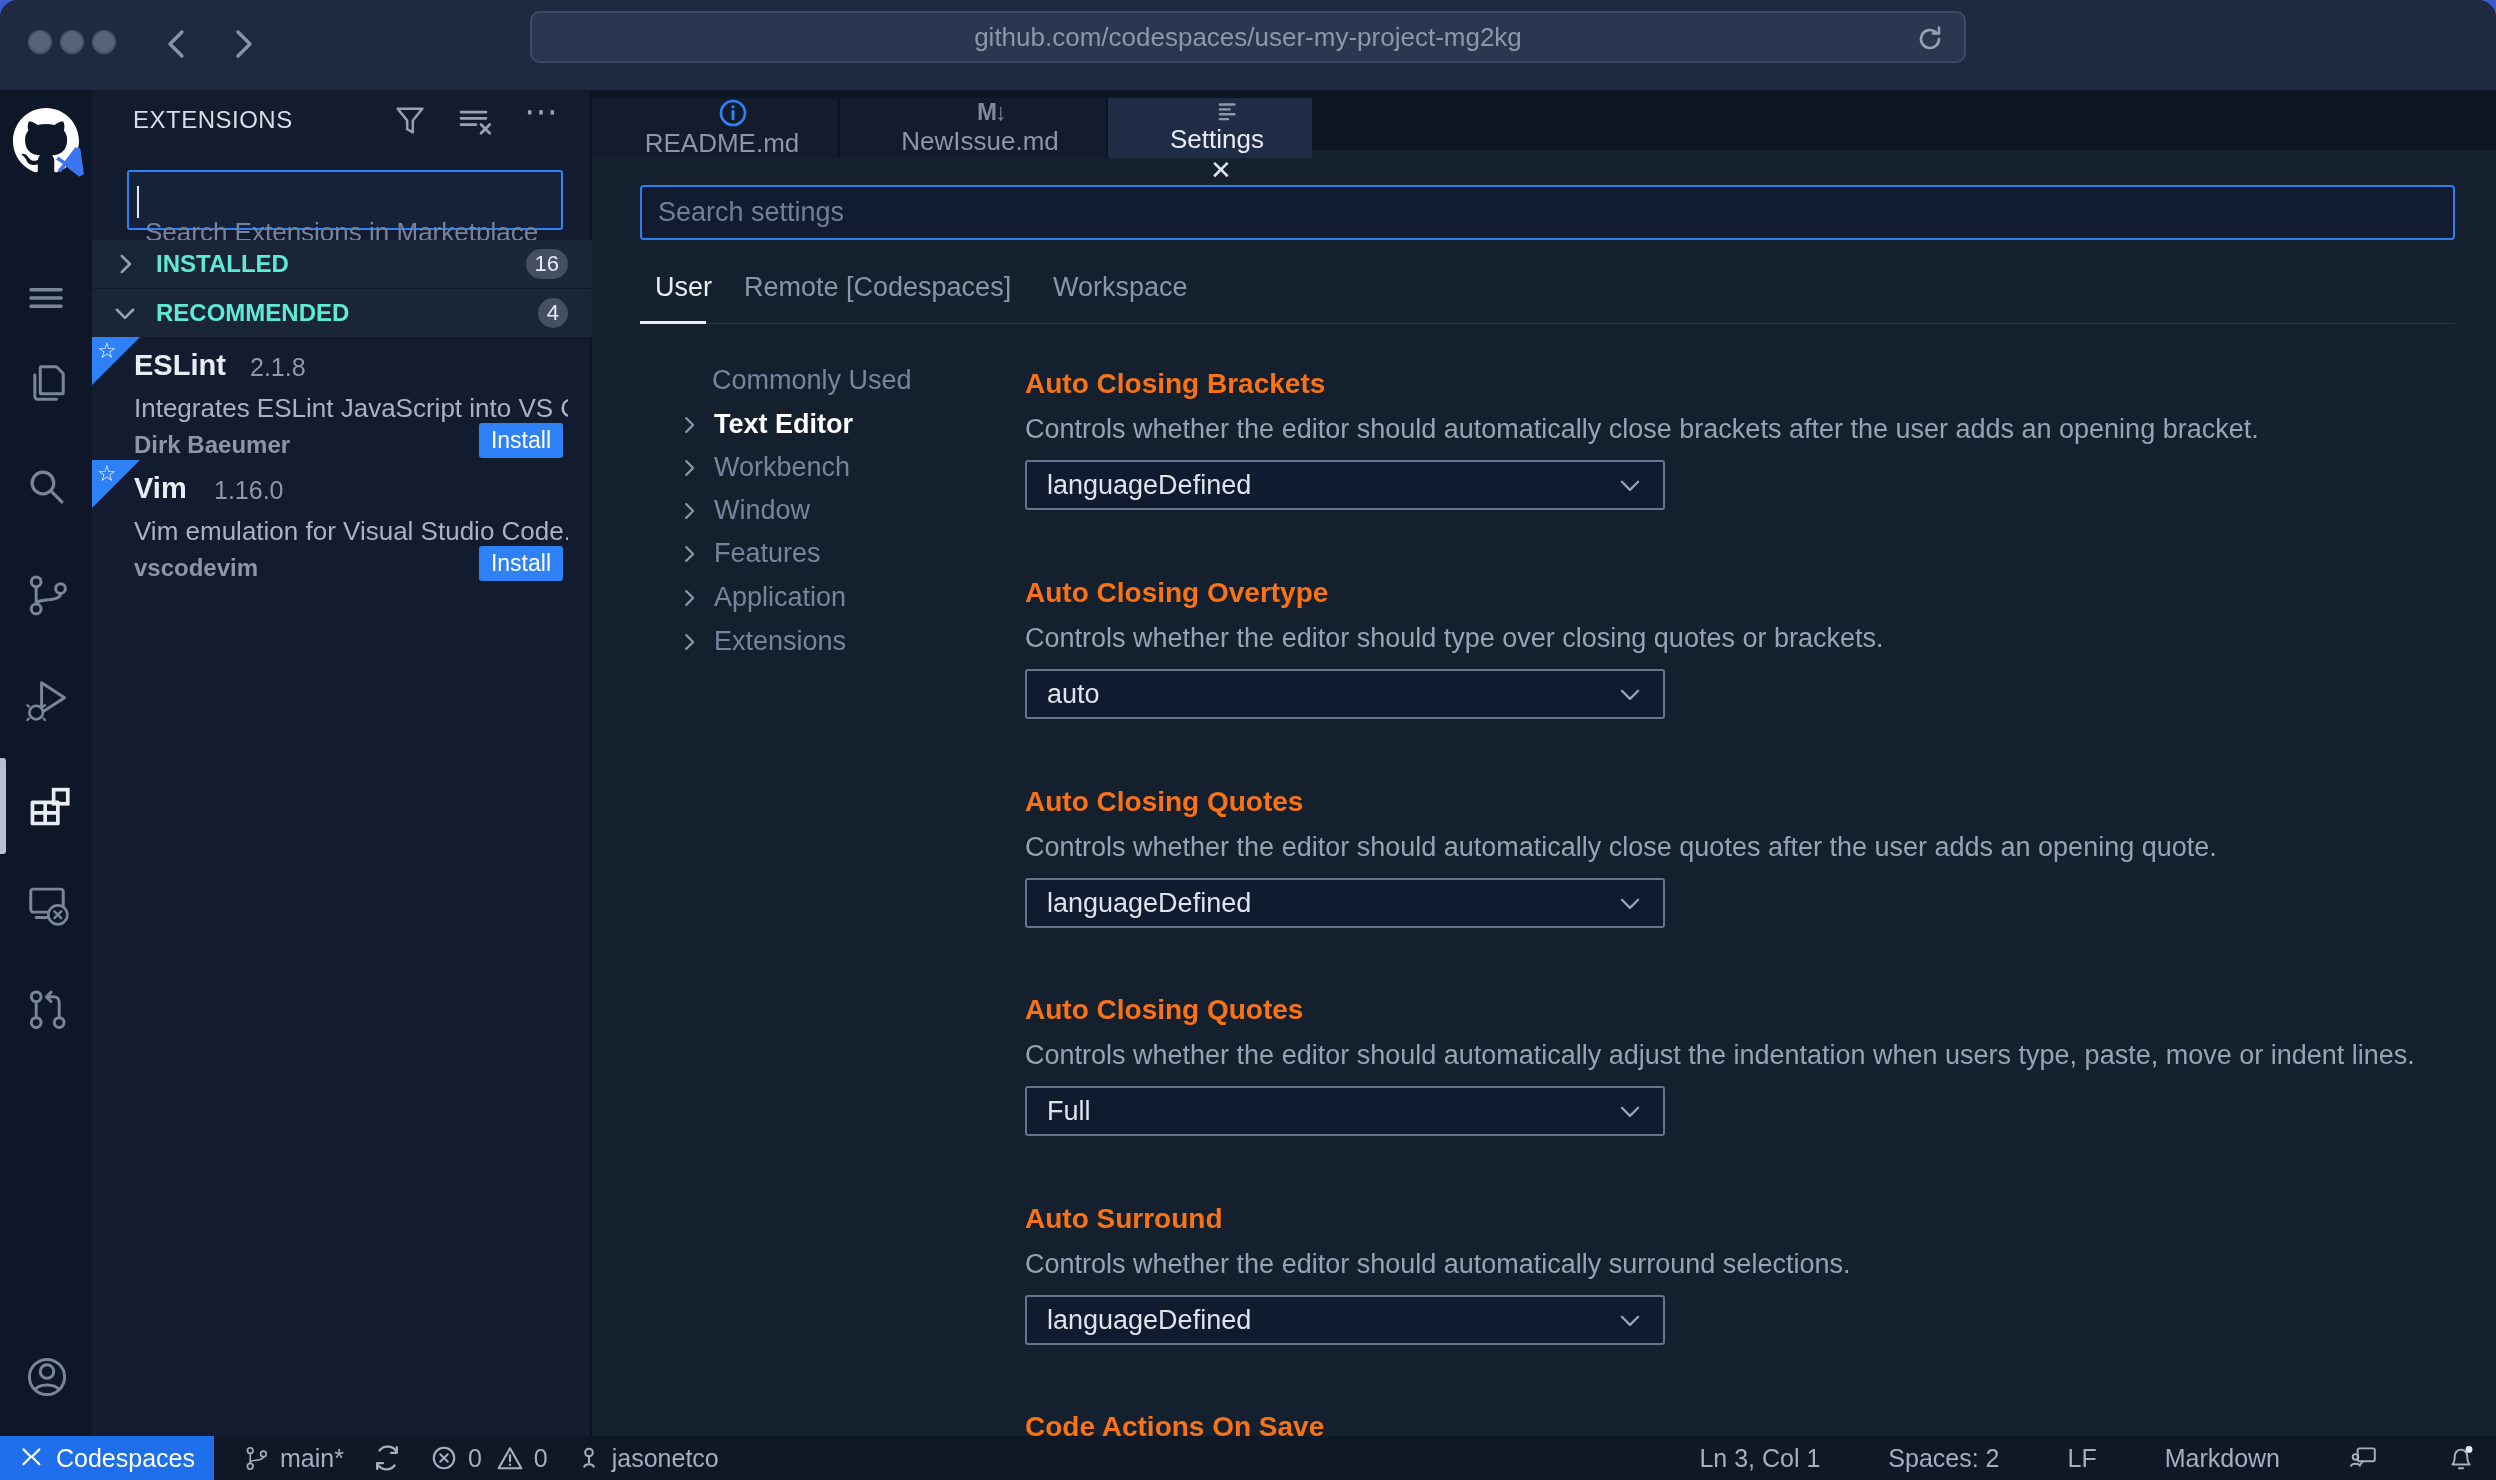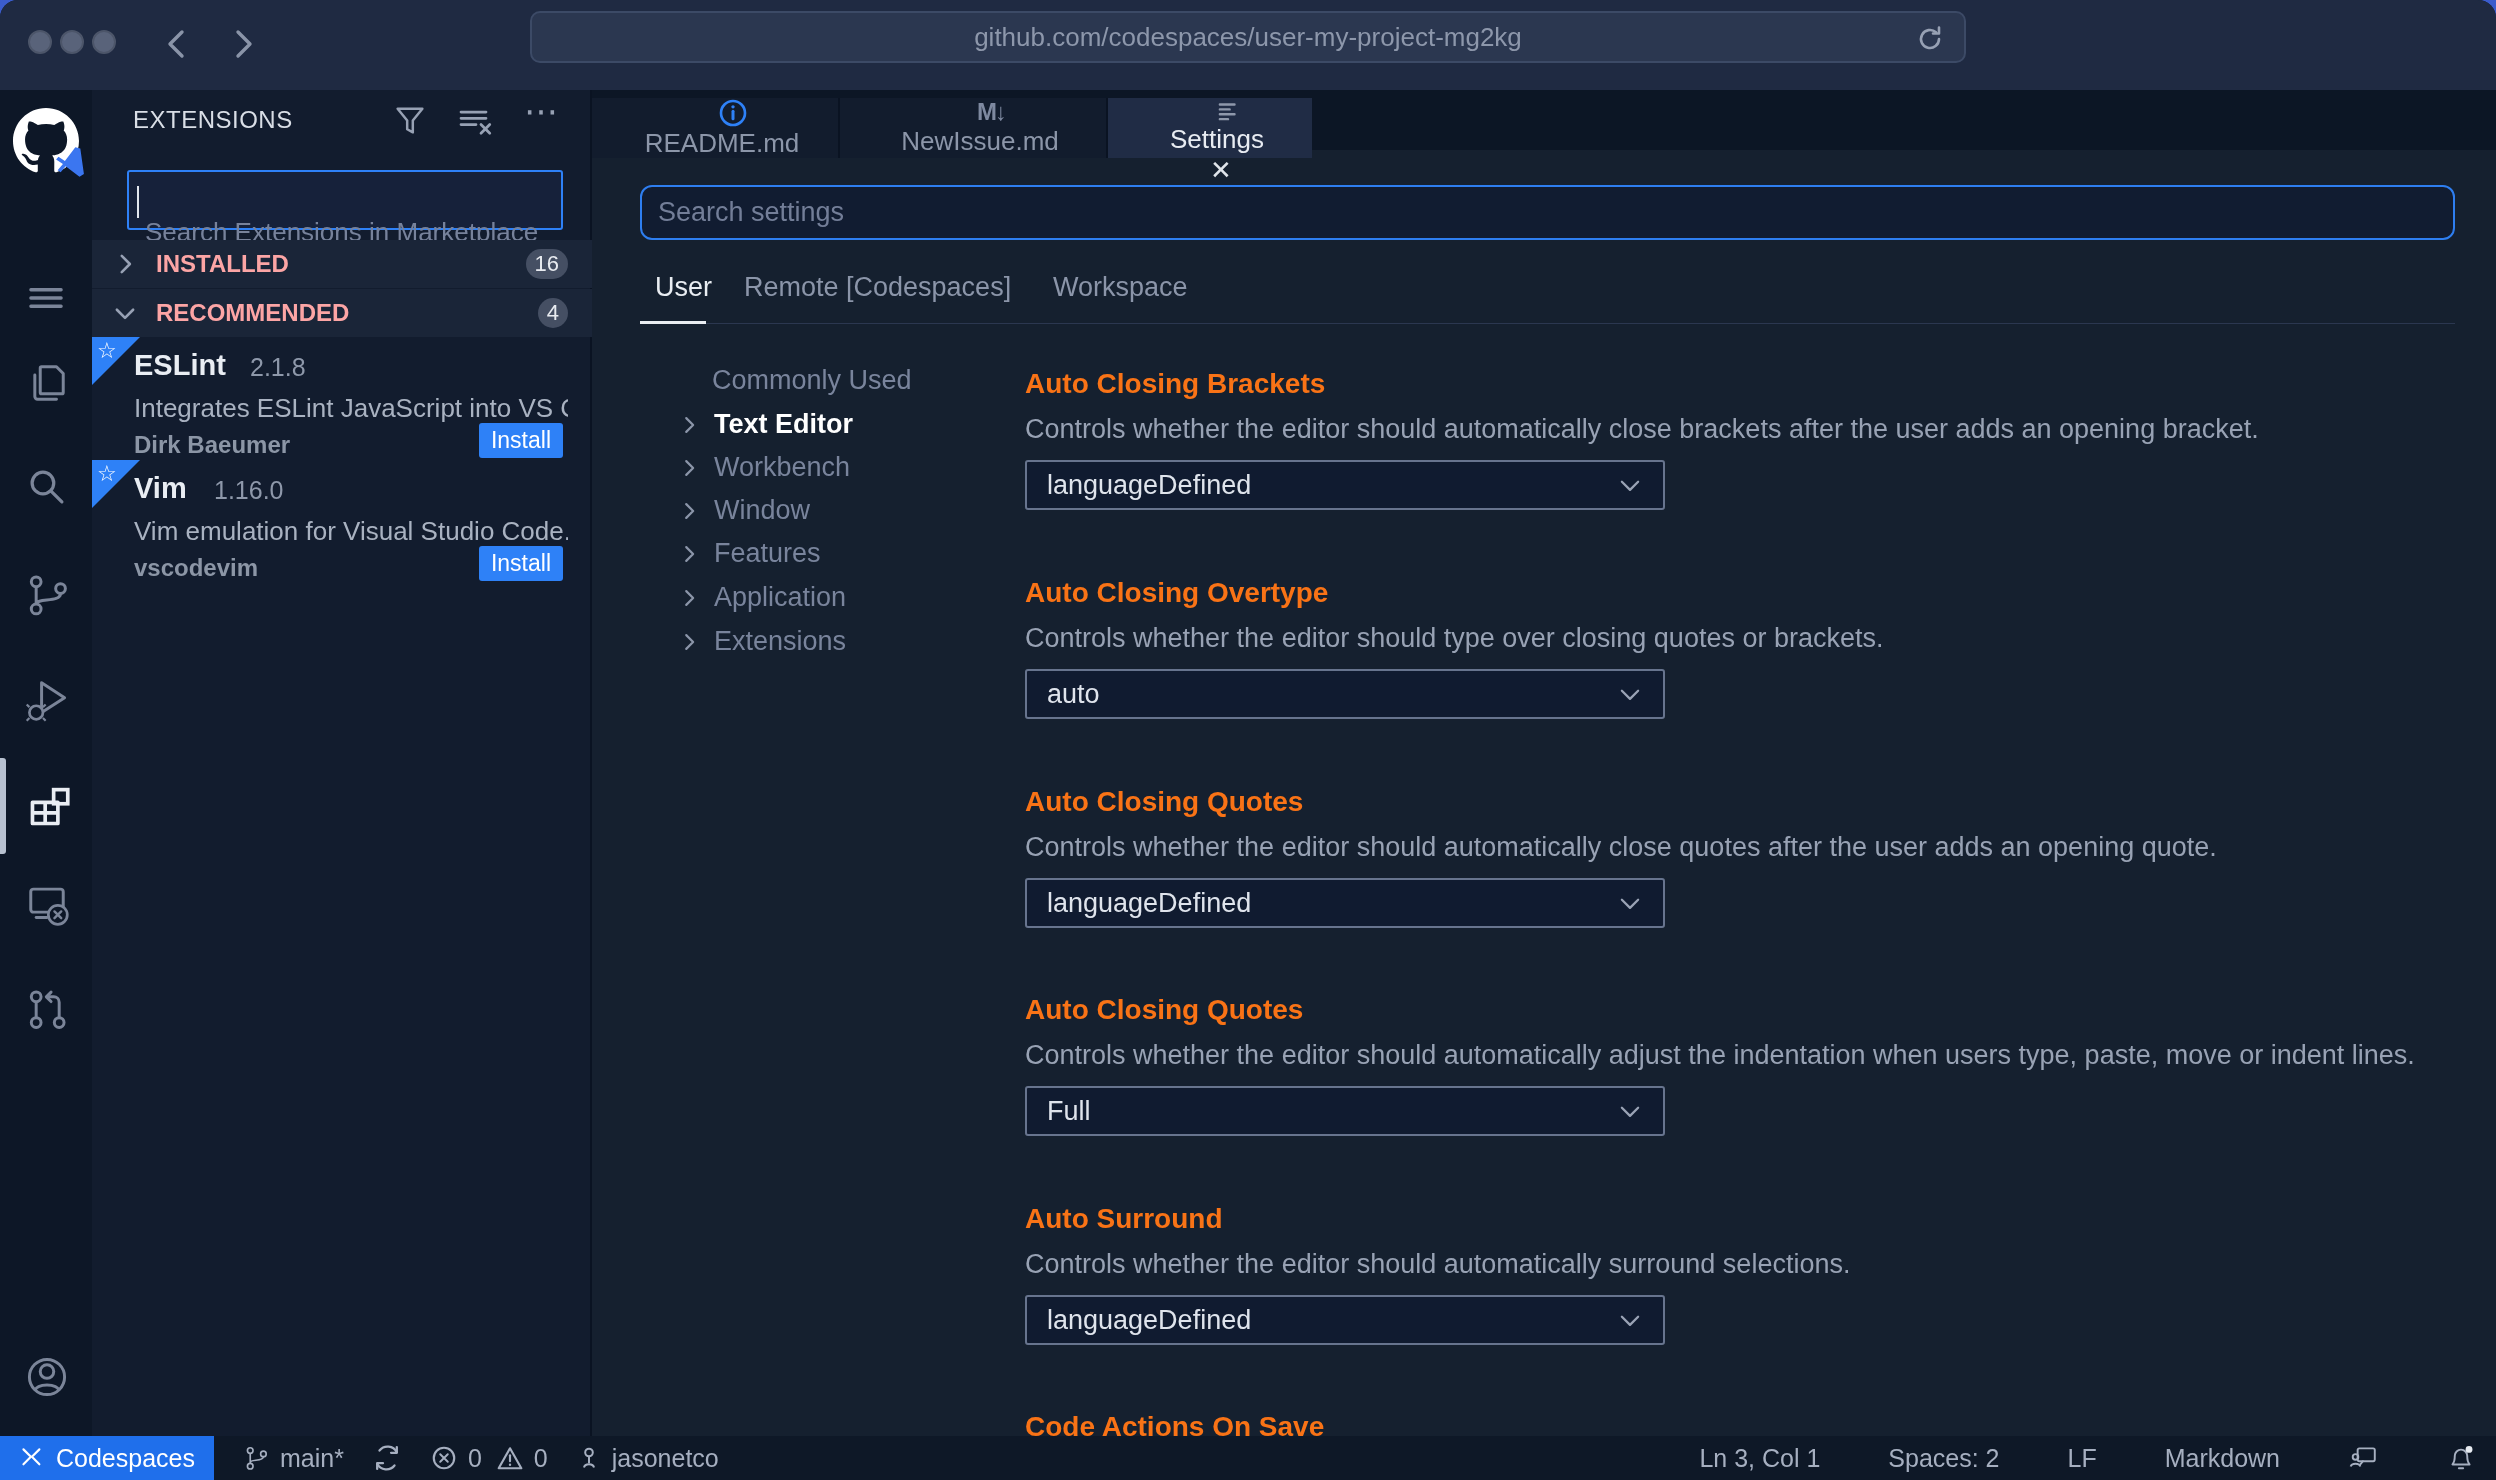--- a/index.html
+++ b/index.html
@@ -36,21 +36,21 @@
   .sb-hicon{position:absolute;top:12px;color:#97a1b4;}
   .sb-dots{font-size:34px;line-height:30px;color:#97a1b4;}
   .sb-search{position:absolute;left:35px;top:80px;width:436px;height:60px;background:#16213a;
     border:2px solid #2e81f7;border-radius:3px;}
   .sb-search input{width:100%;height:100%;background:transparent;border:0;outline:none;
     font-family:inherit;font-size:26px;color:#c9d1dd;padding:0 10px 0 16px;margin-top:32px;}
   .sb-search input::placeholder{color:#77829b;}
   .caret{position:absolute;left:8px;top:14px;width:2px;height:32px;background:#e2e7ee;}
   .sb-row{position:absolute;left:0;width:500px;height:48px;background:#1a2538;display:flex;align-items:center;}
   .sb-row .chev{margin-left:20px;color:#97a1b4;}
-  .sb-row .lbl{margin-left:18px;font-size:24px;font-weight:bold;color:#fca5a5;}
+  .sb-row .lbl{margin-left:18px;font-size:24px;font-weight:bold;color:#5eead4;}
   .badge{position:absolute;right:24px;min-width:28px;height:30px;padding:12px 9px;border-radius:16px;
     background:#454f63;color:#e8ebf0;font-size:22px;display:flex;align-items:center;justify-content:center;}
   .ext-item{position:absolute;left:0;width:500px;height:122px;}
   .ribbon{position:absolute;left:0;top:0;width:0;height:0;border-top:48px solid #2e81f7;border-right:48px solid transparent;}
   .ribbon-star{position:absolute;left:5px;top:1px;font-size:22px;color:#fff;}
   .ext-name{position:absolute;left:42px;top:12px;font-size:29px;font-weight:bold;color:#e9edf3;}
   .ext-ver{position:absolute;top:16px;font-size:25px;color:#8e98aa;}
   .ext-desc{position:absolute;left:42px;top:56px;width:434px;font-size:26px;color:#a9b2c1;white-space:nowrap;overflow:hidden;}
   .ext-author{position:absolute;left:42px;top:94px;font-size:24px;font-weight:bold;color:#8c96a6;}
   .install-btn{position:absolute;right:29px;top:86px;background:#2e81f7;color:#ffffff;font-size:23px;
@@ -63,21 +63,21 @@
     display:flex;align-items:center;flex-direction:column;}
   .tab.active{background:#202c45;border-right:0;}
   .tab .tlabel{font-size:26px;color:#8c96a9;margin-left:14px;}
   .tab.active .tlabel{color:#e8ecf2;}
   .tab .ticon{margin-left:36px;}
   .md-glyph{font-size:24px;font-weight:bold;color:#7e89a0;margin-left:36px;letter-spacing:-2px;}
   .tab-close{font-size:26px;color:#dfe4ea;margin-left:22px;}
 
   
   .set-search{position:absolute;left:48px;top:95px;width:1815px;height:55px;background:#111c31;
-    border:2px solid #2e7ef0;border-radius:12px;}
+    border:2px solid #2e7ef0;border-radius:4px;}
   .set-search input{width:100%;height:100%;background:transparent;border:0;outline:none;
     font-family:inherit;font-size:27px;color:#c9d1dd;padding:0 16px;}
   .set-search input::placeholder{color:#737e98;}
   .scope{position:absolute;top:182px;font-size:27px;color:#8b95a9;}
   .scope.active{color:#e9edf2;}
   .scope-divider{position:absolute;left:48px;top:233px;width:1815px;height:1px;background:#2b3750;}
   .scope-underline{position:absolute;left:48px;top:231px;width:66px;height:3px;background:#e9edf2;}
   .toc-row{position:absolute;left:86px;height:43px;display:flex;align-items:center;color:#79849c;font-size:27px;}
   .toc-row .tchev{color:#8b95a9;margin-right:14px;}
   .toc-row.active{color:#ffffff;font-weight:bold;}

